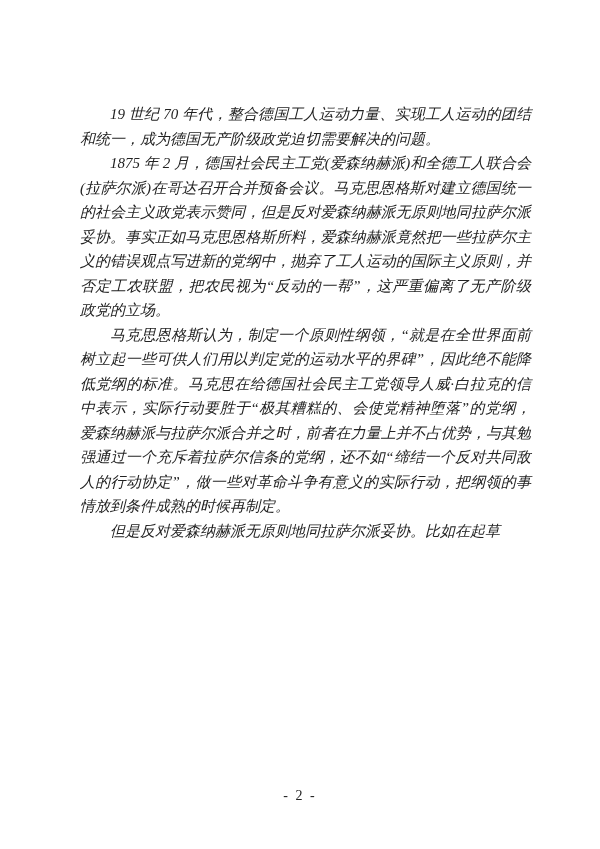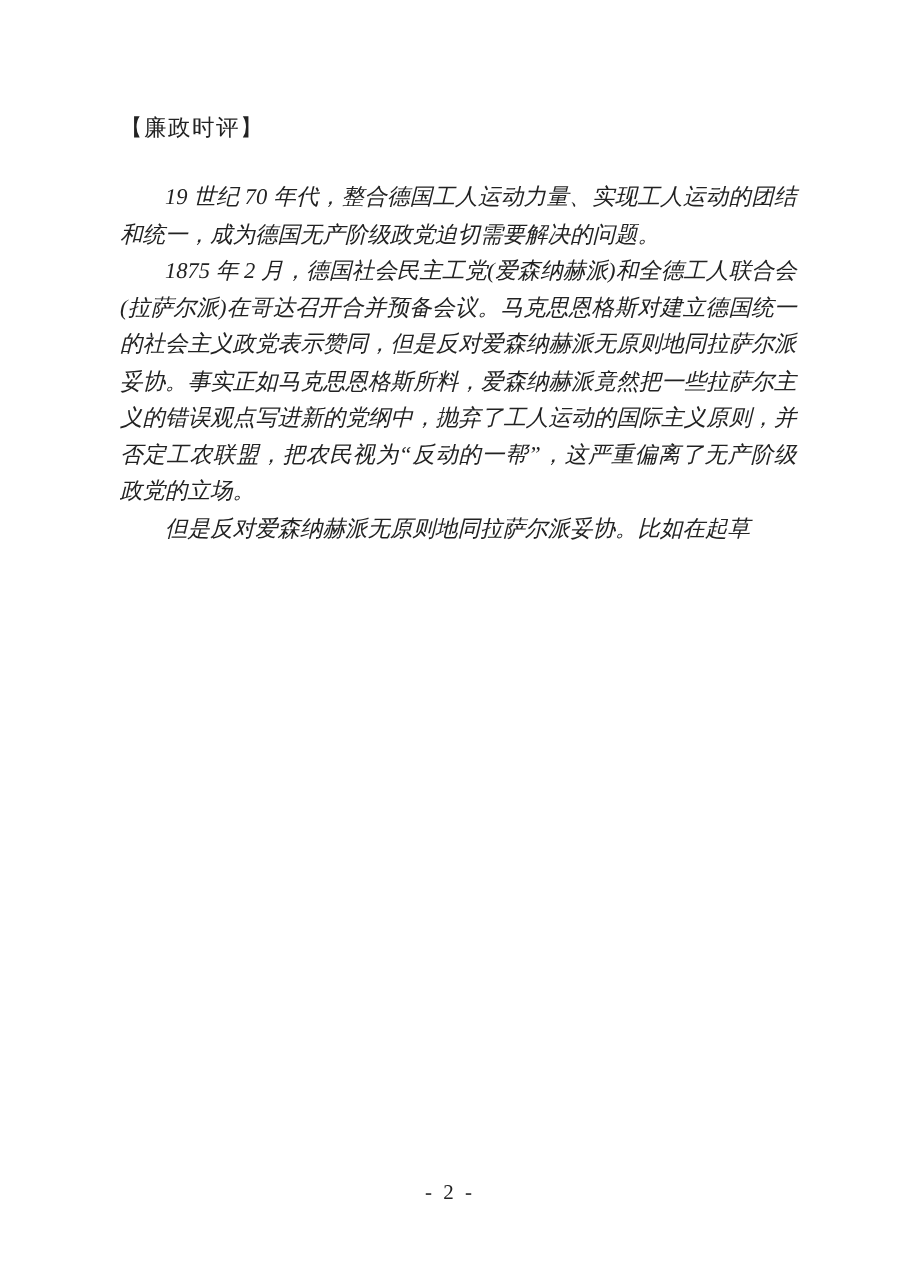--- a/index.html
+++ b/index.html
@@ -55,23 +55,23 @@
     text-align: center;
     font-size: 14px;
     letter-spacing: 2px;
     color: #222;
   }
 </style>
 </head>
 <body>
 
 <div class="page">
-  <div class="doc-header">【廉政时评】</div>
 
 
   <div class="doc-body">
     <p>19 世纪 70 年代，整合德国工人运动力量、实现工人运动的团结和统一，成为德国无产阶级政党迫切需要解决的问题。</p>
     <p>1875 年 2 月，德国社会民主工党(爱森纳赫派)和全德工人联合会(拉萨尔派)在哥达召开合并预备会议。马克思恩格斯对建立德国统一的社会主义政党表示赞同，但是反对爱森纳赫派无原则地同拉萨尔派妥协。事实正如马克思恩格斯所料，爱森纳赫派竟然把一些拉萨尔主义的错误观点写进新的党纲中，抛弃了工人运动的国际主义原则，并否定工农联盟，把农民视为“反动的一帮”，这严重偏离了无产阶级政党的立场。</p>
+    <p>马克思恩格斯认为，制定一个原则性纲领，“就是在全世界面前树立起一些可供人们用以判定党的运动水平的界碑”，因此绝不能降低党纲的标准。马克思在给德国社会民主工党领导人威·白拉克的信中表示，实际行动要胜于“极其糟糕的、会使党精神堕落”的党纲，爱森纳赫派与拉萨尔派合并之时，前者在力量上并不占优势，与其勉强通过一个充斥着拉萨尔信条的党纲，还不如“缔结一个反对共同敌人的行动协定”，做一些对革命斗争有意义的实际行动，把纲领的事情放到条件成熟的时候再制定。</p>
     <p>但是反对爱森纳赫派无原则地同拉萨尔派妥协。比如在起草</p>
   </div>
 
   <div class="page-number">- 2 -</div>
 </div>
 
 </body></html>

